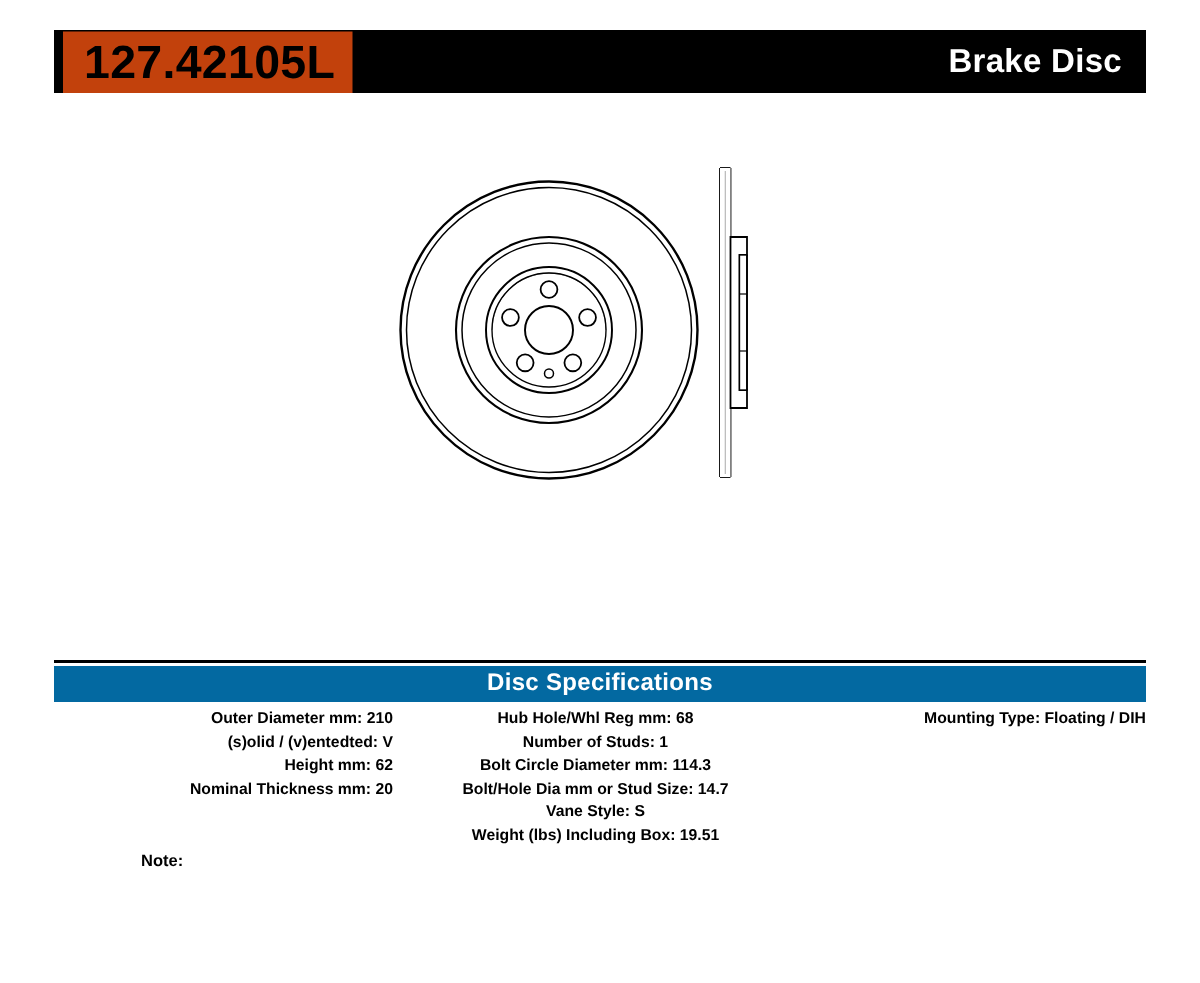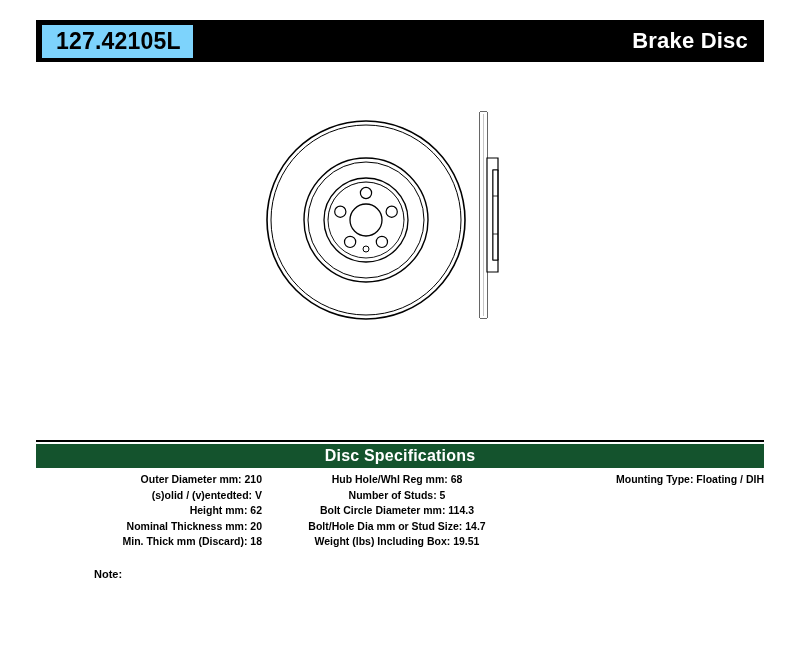--- a/index.html
+++ b/index.html
@@ -30,23 +30,23 @@
     top: 20px;
     width: 728px;
     height: 42px;
     background: #000000;
     display: flex;
     align-items: center;
     justify-content: space-between;
     box-sizing: border-box;
   }
   .part-number-plate {
-    background: #7dd3fc;
+    background: #c2410c;
     color: #000000;
-    font-size: 23px;
+    font-size: 31px;
     font-weight: bold;
     letter-spacing: 0.2px;
     padding: 5px 12px 5px 14px;
     margin-left: 6px;
     line-height: 1;
   }
   .header-title {
     color: #ffffff;
     font-size: 22px;
     font-weight: bold;
@@ -82,21 +82,21 @@
     width: 728px;
     height: 0;
     border-top: 2px solid #000000;
   }
   .spec-title-bar {
     position: absolute;
     left: 36px;
     top: 444px;
     width: 728px;
     height: 24px;
-    background: #14532d;
+    background: #0369a1;
     color: #ffffff;
     font-size: 16px;
     font-weight: bold;
     text-align: center;
     line-height: 24px;
     letter-spacing: 0.2px;
   }
   .spec-columns {
     position: absolute;
     left: 36px;
@@ -204,27 +204,27 @@
 
   <div class="spec-rule"></div>
   <div class="spec-title-bar">Disc Specifications</div>
 
   <div class="spec-columns">
     <div class="spec-col col-left">
       <div class="spec-line">Outer Diameter mm: 210</div>
       <div class="spec-line">(s)olid / (v)entedted: V</div>
       <div class="spec-line">Height mm: 62</div>
       <div class="spec-line">Nominal Thickness mm: 20</div>
-      <div class="spec-line">Min. Thick mm (Discard): 18</div>
     </div>
     <div class="spec-col col-mid">
       <div class="spec-line">Hub Hole/Whl Reg mm: 68</div>
-      <div class="spec-line">Number of Studs: 5</div>
+      <div class="spec-line">Number of Studs: 1</div>
       <div class="spec-line">Bolt Circle Diameter mm: 114.3</div>
       <div class="spec-line">Bolt/Hole Dia mm or Stud Size: 14.7</div>
+      <div class="spec-line">Vane Style: S</div>
       <div class="spec-line">Weight (lbs) Including Box: 19.51</div>
     </div>
     <div class="spec-col col-right">
       <div class="spec-line">Mounting Type: Floating / DIH</div>
     </div>
   </div>
 
   <div class="note-row">
     <span class="note-label">Note:</span>
     <span></span>

